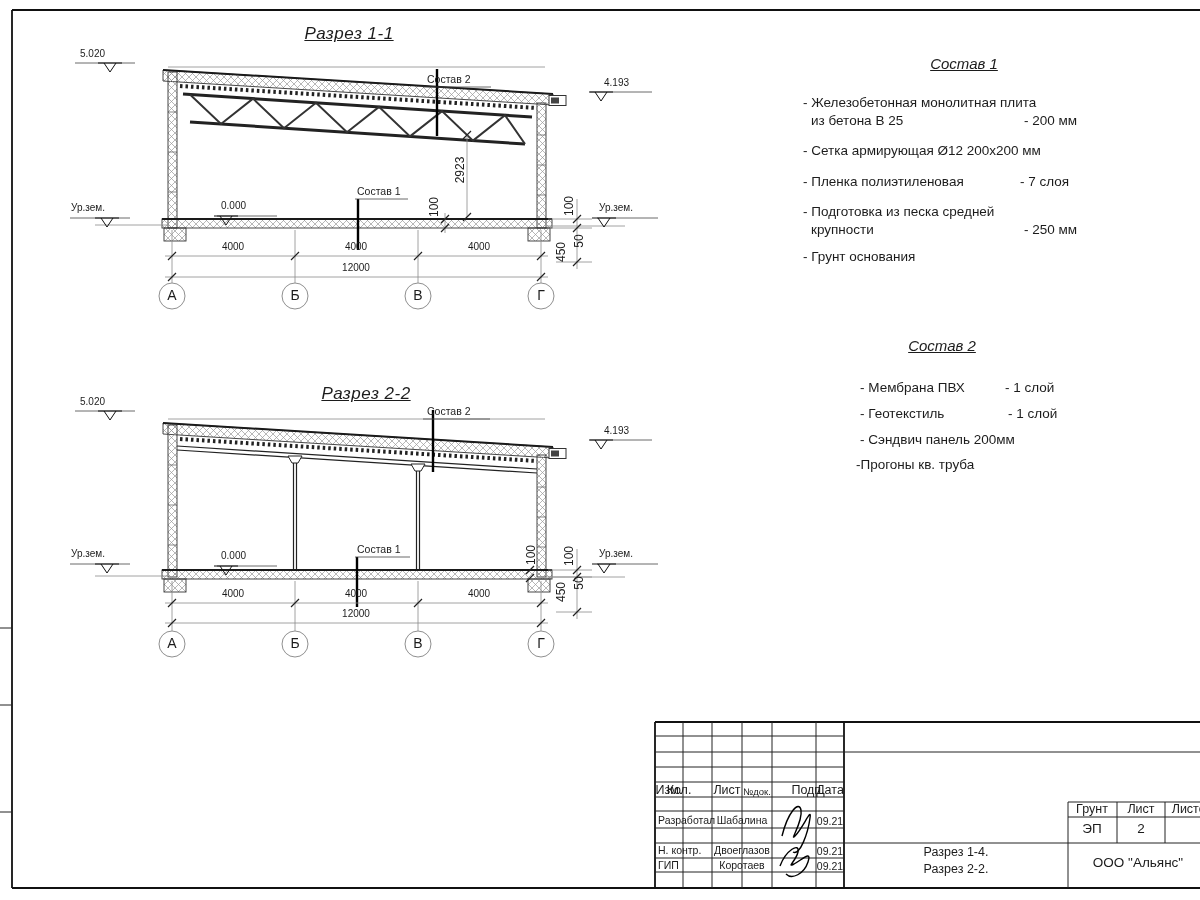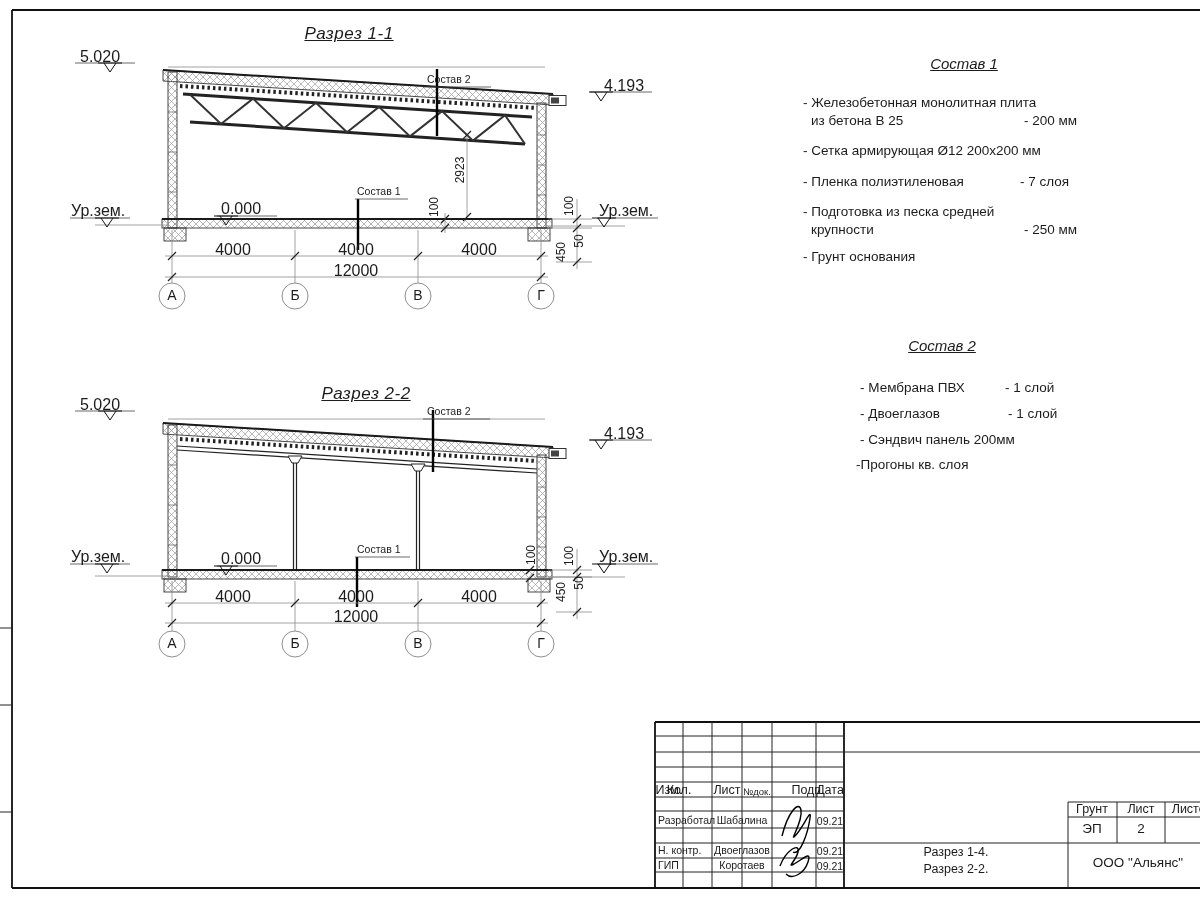--- a/index.html
+++ b/index.html
@@ -4,21 +4,21 @@
 <style>
   * { margin:0; padding:0; box-sizing:border-box; }
   html,body { background:#e8e8e8; }
   .sheet {
     position:relative; width:1200px; height:900px; overflow:hidden;
     background:#ffffff; font-family:"Liberation Sans","DejaVu Sans",sans-serif;
     color:#1c1c1c;
   }
   svg.linework { position:absolute; left:0; top:0; }
   .L { position:absolute; white-space:nowrap; color:#1c1c1c; line-height:1.05; }
-  .f12 { font-size:16px; }
+  .f12 { font-size:10px; }
   .f10 { font-size:10.5px; }
   .ax  { font-size:14px; }
   .ttl { font-size:17px; font-style:italic; text-decoration:underline; letter-spacing:.5px; }
   .compT { font-size:15px; font-style:italic; text-decoration:underline; }
   .comp { font-size:13.5px; }
   .cx { transform:translateX(-50%); }
   .rot { transform:translate(-50%,-50%) rotate(-90deg); font-size:12px; }
   .tb9  { font-size:9.5px; }
   .tb10 { font-size:10.5px; }
   .tb12 { font-size:12.5px; }
@@ -220,24 +220,24 @@
 <div class="L comp" style="left:803px;  top:175px">- Пленка полиэтиленовая</div>
 <div class="L comp" style="left:1020px; top:175px">-  7 слоя</div>
 <div class="L comp" style="left:803px;  top:205px">- Подготовка из песка средней</div>
 <div class="L comp" style="left:811px;  top:223px">крупности</div>
 <div class="L comp" style="left:1024px; top:223px">- 250 мм</div>
 <div class="L comp" style="left:803px;  top:250px">- Грунт основания</div>
 
 <div class="L compT cx" style="left:942px; top:338px">Состав 2</div>
 <div class="L comp" style="left:860px;  top:381px">- Мембрана ПВХ</div>
 <div class="L comp" style="left:1005px; top:381px">- 1 слой</div>
-<div class="L comp" style="left:860px;  top:407px">- Двоеглазов</div>
+<div class="L comp" style="left:860px;  top:407px">- Геотекстиль</div>
 <div class="L comp" style="left:1008px; top:407px">- 1 слой</div>
 <div class="L comp" style="left:860px;  top:433px">- Сэндвич панель 200мм</div>
-<div class="L comp" style="left:856px;  top:458px">-Прогоны кв. слоя</div>
+<div class="L comp" style="left:856px;  top:458px">-Прогоны кв. труба</div>
 
 <div class="L tb12 cx" style="left:669px;  top:784px">Изм.</div>
 <div class="L tb12 cx" style="left:679px;  top:784px">Кол.</div>
 <div class="L tb12 cx" style="left:727px;  top:784px">Лист</div>
 <div class="L tb9 cx" style="left:757px;  top:787px">№док.</div>
 <div class="L tb12 cx" style="left:808px;  top:784px">Подп.</div>
 <div class="L tb12 cx" style="left:830px;  top:784px">Дата</div>
 
 <div class="L tb10" style="left:658px; top:815px">Разработал</div>
 <div class="L tb10 cx" style="left:742px; top:815px">Шабалина</div>

